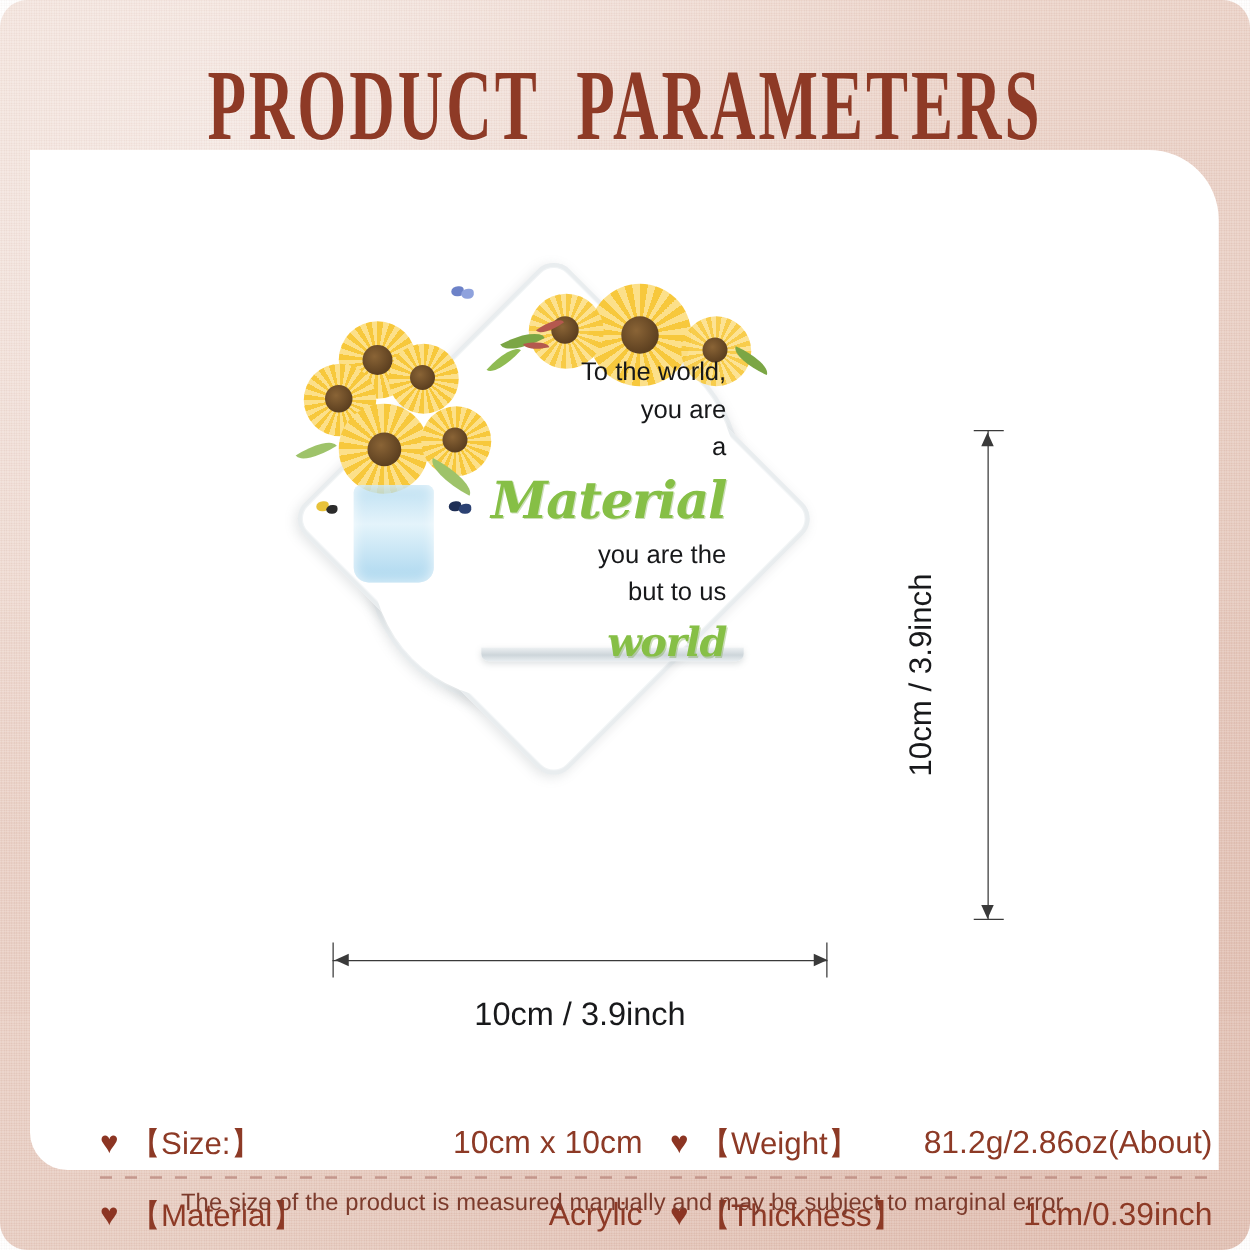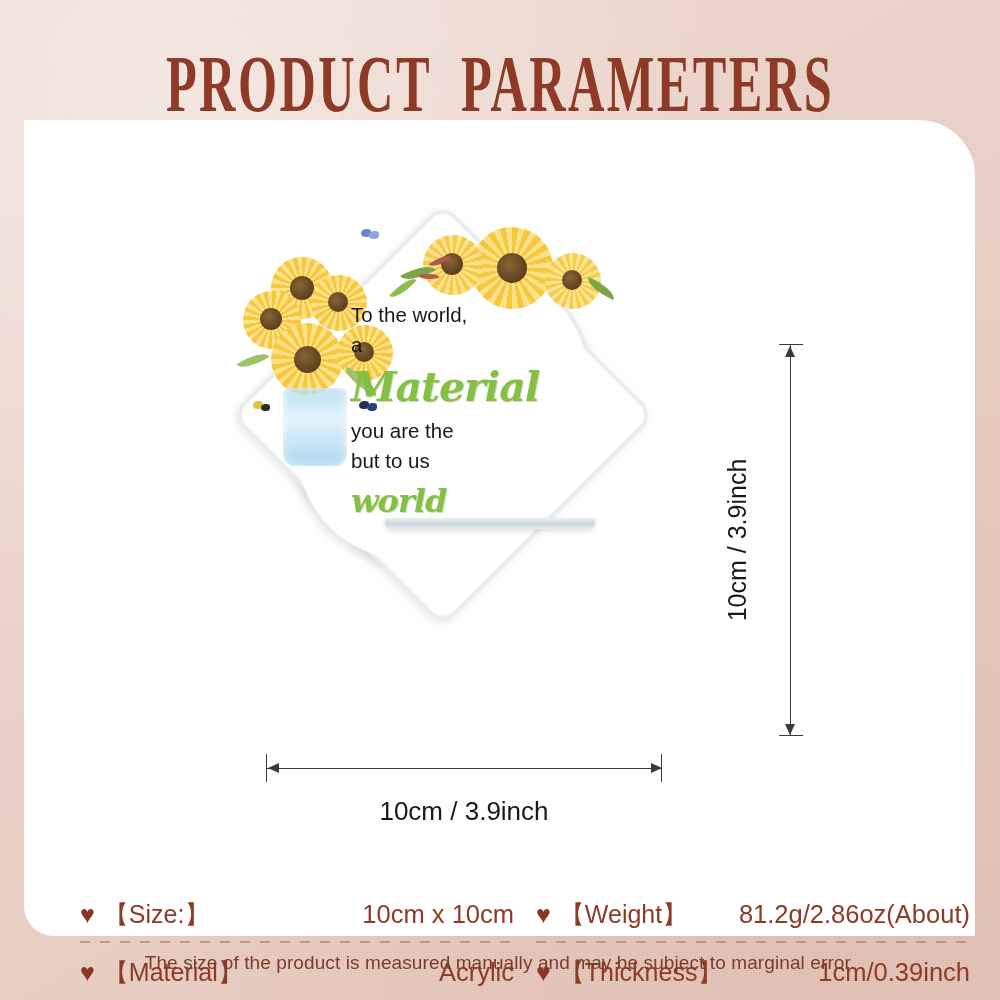--- a/index.html
+++ b/index.html
@@ -10,20 +10,21 @@
     overflow:hidden;
   }
 
   #page {
     position:relative;
     width:1000px; height:1000px;
     background:
       radial-gradient(circle at 18% 12%, rgba(255,255,255,.45), rgba(255,255,255,0) 48%),
       radial-gradient(circle at 82% 88%, rgba(214,165,150,.32), rgba(214,165,150,0) 55%),
       linear-gradient(150deg,#efdad1 0%, #ead0c5 40%, #e6cabe 70%, #e3c5b8 100%);
+    border-radius: 22px;
   }
   
   #grain {
     position:absolute; inset:0;
     background-image:
       repeating-linear-gradient(0deg, rgba(255,255,255,.16) 0 1px, rgba(160,110,95,.05) 1px 2px),
       repeating-linear-gradient(90deg, rgba(255,255,255,.13) 0 1px, rgba(160,110,95,.05) 1px 2px);
     opacity:.65; pointer-events:none;
   }
 
@@ -87,22 +88,22 @@
     position:absolute; left:152px; top:313px; width:210px; height:11px;
     background:linear-gradient(180deg,#eef1f3,#cdd5da 55%,#e9eef1);
     border-radius:0 0 6px 6px;
     box-shadow:0 2px 5px rgba(120,130,136,.25);
   }
 
   
   #art { position:absolute; left:0; top:0; width:420px; height:420px; pointer-events:none; }
 
   .plaque-text {
-    position:absolute; left:118px; top:95px; width:230px;
-    text-align:left;
+    position:absolute; left:118px; top:78px; width:230px;
+    text-align:right;
     color:#17181a;
     font-size:20.5px;
     line-height:30px;
   }
   .script {
     display:block;
     font-family:"DejaVu Serif", serif;
     font-style:italic; font-weight:bold;
     color:#86bf46;
     letter-spacing:-1px;
@@ -252,20 +253,21 @@
             <span style="background:#e8c23a; left:0;  top:0;"></span>
             <span style="background:#2b2b2b; left:8px; top:3px; width:9px; height:7px;"></span>
           </div>
           <div class="bfly" style="left:126px; top:196px;">
             <span style="background:#1f2f55; left:0;  top:0;"></span>
             <span style="background:#2c4273; left:8px; top:2px;"></span>
           </div>
 
           <div class="plaque-text">
             <div>To the world,</div>
+            <div>you are</div>
             <div>a</div>
             <span class="script big">Material</span>
             <div>you are the</div>
             <div>but to us</div>
             <span class="script small">world</span>
           </div>
         </div>
       </div>
 
       <div class="dim-line" id="dim-v-line"></div>

